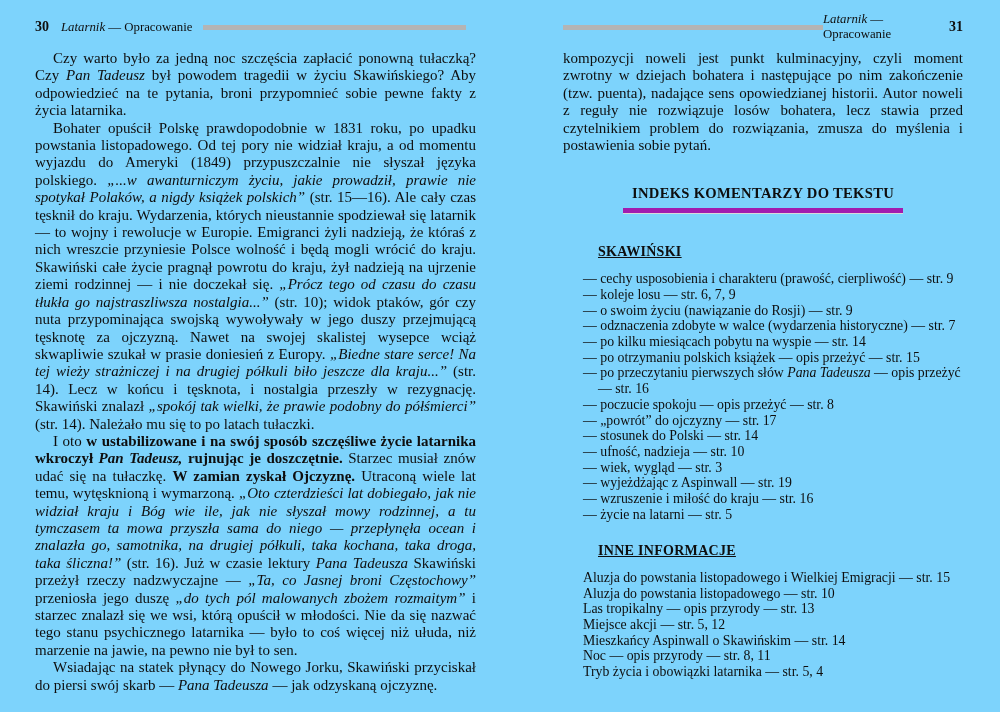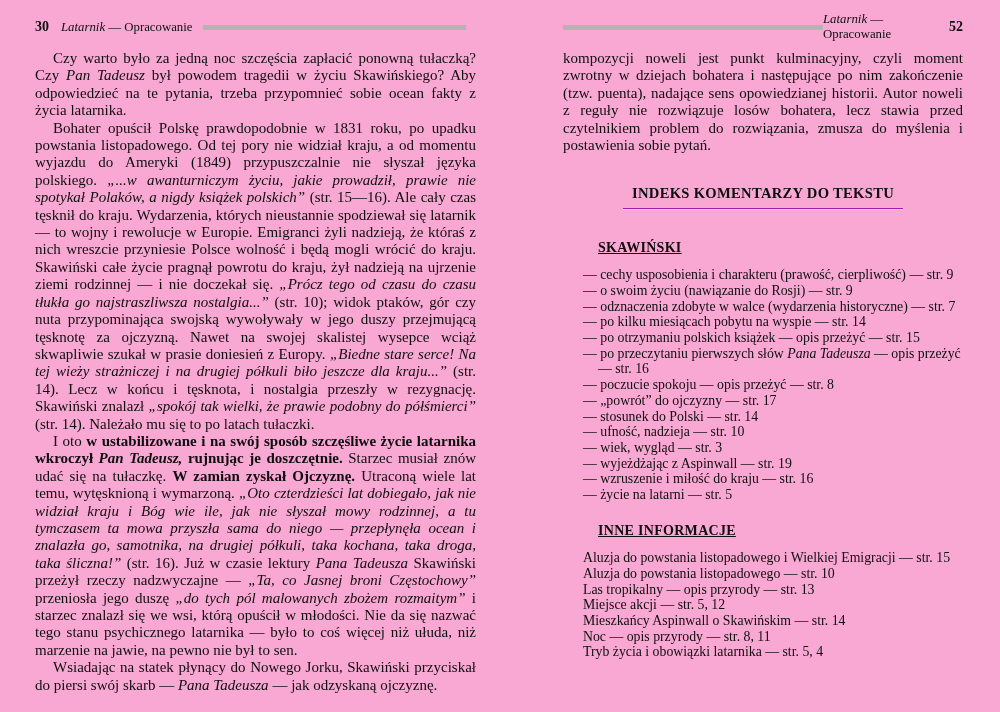--- a/index.html
+++ b/index.html
@@ -1,17 +1,17 @@
 <!DOCTYPE html>
 <html lang="pl"><head>
 <meta charset="utf-8">
 <style>
   html,body{margin:0;padding:0;background:#ffffff;}
   .canvas{
-    position:relative;width:1000px;height:712px;background:#f9a8d4;
+    position:relative;width:1000px;height:712px;background:#7dd3fc;
     font-family:"Liberation Serif","DejaVu Serif",serif;color:#0e0e0e;
     overflow:hidden;
   }
   .page{position:absolute;top:20px;}
   .page.leftp{left:35px;width:441px;}
   .page.rightp{left:563px;width:400px;}
 
   .pagehead{display:flex;align-items:center;font-size:12.8px;height:14px;}
   .pagehead .num{font-weight:bold;font-size:14px;}
   .leftp .pagehead .num{margin-right:12px;}
@@ -24,21 +24,21 @@
   .pagebody{margin-top:16px;font-size:15px;line-height:17.4px;text-align:justify;}
   p.para{margin:0;}
   p.ind{text-indent:18px;}
   .i{font-style:italic;}
   .b{font-weight:bold;}
   .bi{font-weight:bold;font-style:italic;}
 
   .sechead{text-align:center;margin-top:21px;}
   .sechead .hd{
     display:inline-block;font-weight:bold;font-size:15.2px;letter-spacing:.3px;
-    padding:0 9px 5px;border-bottom:1px solid #a21caf;box-shadow:0 1px 0 #d9d9d9;
+    padding:0 9px 5px;border-bottom:5px solid #a21caf;box-shadow:0 1px 0 #d9d9d9;
     text-indent:0;
   }
 
   .idxhead{margin-top:31px;}
   .idxhead .hd{font-size:14.6px;}
   .subhead{font-weight:bold;font-size:14px;letter-spacing:.3px;margin:30px 0 0 35px;text-align:left;text-decoration:underline;}
   .subhead.inne{margin-top:19px;}
   .idx{margin:11px 0 0 20px;font-size:13.8px;line-height:15.7px;text-align:left;}
   .idx-item{padding-left:15px;text-indent:-15px;}
 </style>
@@ -47,42 +47,43 @@
 
 <div class="canvas">
 
   <section class="page leftp">
     <header class="pagehead">
       <span class="num">30</span>
       <span class="ptitle"><span class="bk">Latarnik</span><span> — Opracowanie</span></span>
       <span class="rule rule-l"></span>
     </header>
     <div class="pagebody">
-      <p class="para ind"><span>Czy warto było za jedną noc szczęścia zapłacić ponowną tułaczką? Czy </span><span class="i">Pan Tadeusz</span><span>  był powodem tragedii w życiu Skawińskiego? Aby odpowiedzieć na te pytania, trzeba przypomnieć sobie ocean fakty z życia latarnika.</span></p>
+      <p class="para ind"><span>Czy warto było za jedną noc szczęścia zapłacić ponowną tułaczką? Czy </span><span class="i">Pan Tadeusz</span><span>  był powodem tragedii w życiu Skawińskiego? Aby odpowiedzieć na te pytania, broni przypomnieć sobie pewne fakty z życia latarnika.</span></p>
       <p class="para ind"><span>Bohater opuścił Polskę prawdopodobnie w 1831 roku, po upadku powstania listopadowego. Od tej pory nie widział kraju, a od momentu wyjazdu do Ameryki (1849) przypuszczalnie nie słyszał języka polskiego. </span><span class="i">„...w awanturniczym życiu, jakie prowadził, prawie nie spotykał Polaków, a nigdy książek polskich”</span><span> (str. 15—16). Ale cały czas tęsknił do kraju. Wydarzenia, których nieustannie spodziewał się latarnik — to wojny i rewolucje w Europie. Emigranci żyli nadzieją, że któraś z nich wreszcie przyniesie Polsce wolność i będą mogli wrócić do kraju. Skawiński całe życie pragnął powrotu do kraju, żył nadzieją na ujrzenie ziemi rodzinnej — i nie doczekał się. </span><span class="i">„Prócz tego od czasu do czasu tłukła go najstraszliwsza nostalgia...”</span><span> (str. 10); widok ptaków, gór czy nuta przypominająca swojską wywoływały w jego duszy przejmującą tęsknotę za ojczyzną. Nawet na swojej skalistej wysepce wciąż skwapliwie szukał w prasie doniesień z Europy. </span><span class="i">„Biedne stare serce! Na tej wieży strażniczej i na drugiej półkuli biło jeszcze dla kraju...”</span><span> (str. 14). Lecz w końcu i tęsknota, i nostalgia przeszły w rezygnację. Skawiński znalazł </span><span class="i">„spokój tak wielki, że prawie podobny do półśmierci”</span><span> (str. 14). Należało mu się to po latach tułaczki.</span></p>
       <p class="para ind"><span>I oto </span><span class="b">w ustabilizowane i na swój sposób szczęśliwe życie latarnika wkroczył </span><span class="bi">Pan Tadeusz,</span><span class="b"> rujnując je doszczętnie.</span><span> Starzec musiał znów udać się na tułaczkę. </span><span class="b">W zamian zyskał Ojczyznę.</span><span> Utraconą wiele lat temu, wytęsknioną i wymarzoną. </span><span class="i">„Oto czterdzieści lat dobiegało, jak nie widział kraju i Bóg wie ile, jak nie słyszał mowy rodzinnej, a tu tymczasem ta mowa przyszła sama do niego — przepłynęła ocean i znalazła go, samotnika, na drugiej półkuli, taka kochana, taka droga, taka śliczna!”</span><span> (str. 16). Już w czasie lektury </span><span class="i">Pana Tadeusza</span><span> Skawiński przeżył rzeczy nadzwyczajne — </span><span class="i">„Ta, co Jasnej broni Częstochowy”</span><span> przeniosła jego duszę </span><span class="i">„do tych pól malowanych zbożem rozmaitym”</span><span> i starzec znalazł się we wsi, którą opuścił w młodości. Nie da się nazwać tego stanu psychicznego latarnika — było to coś więcej niż ułuda, niż marzenie na jawie, na pewno nie był to sen.</span></p>
       <p class="para ind"><span>Wsiadając na statek płynący do Nowego Jorku, Skawiński przyciskał do piersi swój skarb — </span><span class="i">Pana Tadeusza</span><span> — jak odzyskaną ojczyznę.</span></p>
 
     </div>
   </section>
 
   <section class="page rightp">
     <header class="pagehead">
       <span class="rule rule-r"></span>
       <span class="ptitle"><span class="bk">Latarnik</span><span> — Opracowanie</span></span>
-      <span class="num">52</span>
+      <span class="num">31</span>
     </header>
     <div class="pagebody">
       <p class="para"><span>kompozycji noweli jest punkt kulminacyjny, czyli moment zwrotny w dziejach bohatera i następujące po nim zakończenie (tzw. puenta), nadające sens opowiedzianej historii. Autor noweli z reguły nie rozwiązuje losów bohatera, lecz stawia przed czytelnikiem problem do rozwiązania, zmusza do myślenia i postawienia sobie pytań.</span></p>
       <div class="sechead idxhead">
         <span class="hd">INDEKS KOMENTARZY DO TEKSTU</span>
       </div>
       <h3 class="subhead">SKAWIŃSKI</h3>
       <div class="idx">
           <div class="idx-item"><span>— cechy usposobienia i charakteru (prawość, cierpliwość) — str. 9</span></div>
+          <div class="idx-item"><span>— koleje losu — str. 6, 7, 9</span></div>
           <div class="idx-item"><span>— o swoim życiu (nawiązanie do Rosji) — str. 9</span></div>
           <div class="idx-item"><span>— odznaczenia zdobyte w walce (wydarzenia historyczne) — str. 7</span></div>
           <div class="idx-item"><span>— po kilku miesiącach pobytu na wyspie — str. 14</span></div>
           <div class="idx-item"><span>— po otrzymaniu polskich książek — opis przeżyć — str. 15</span></div>
           <div class="idx-item"><span>— po przeczytaniu pierwszych słów </span><span class="i">Pana Tadeusza</span><span> — opis przeżyć — str. 16</span></div>
           <div class="idx-item"><span>— poczucie spokoju — opis przeżyć — str. 8</span></div>
           <div class="idx-item"><span>— „powrót” do ojczyzny — str. 17</span></div>
           <div class="idx-item"><span>— stosunek do Polski — str. 14</span></div>
           <div class="idx-item"><span>— ufność, nadzieja — str. 10</span></div>
           <div class="idx-item"><span>— wiek, wygląd — str. 3</span></div>

